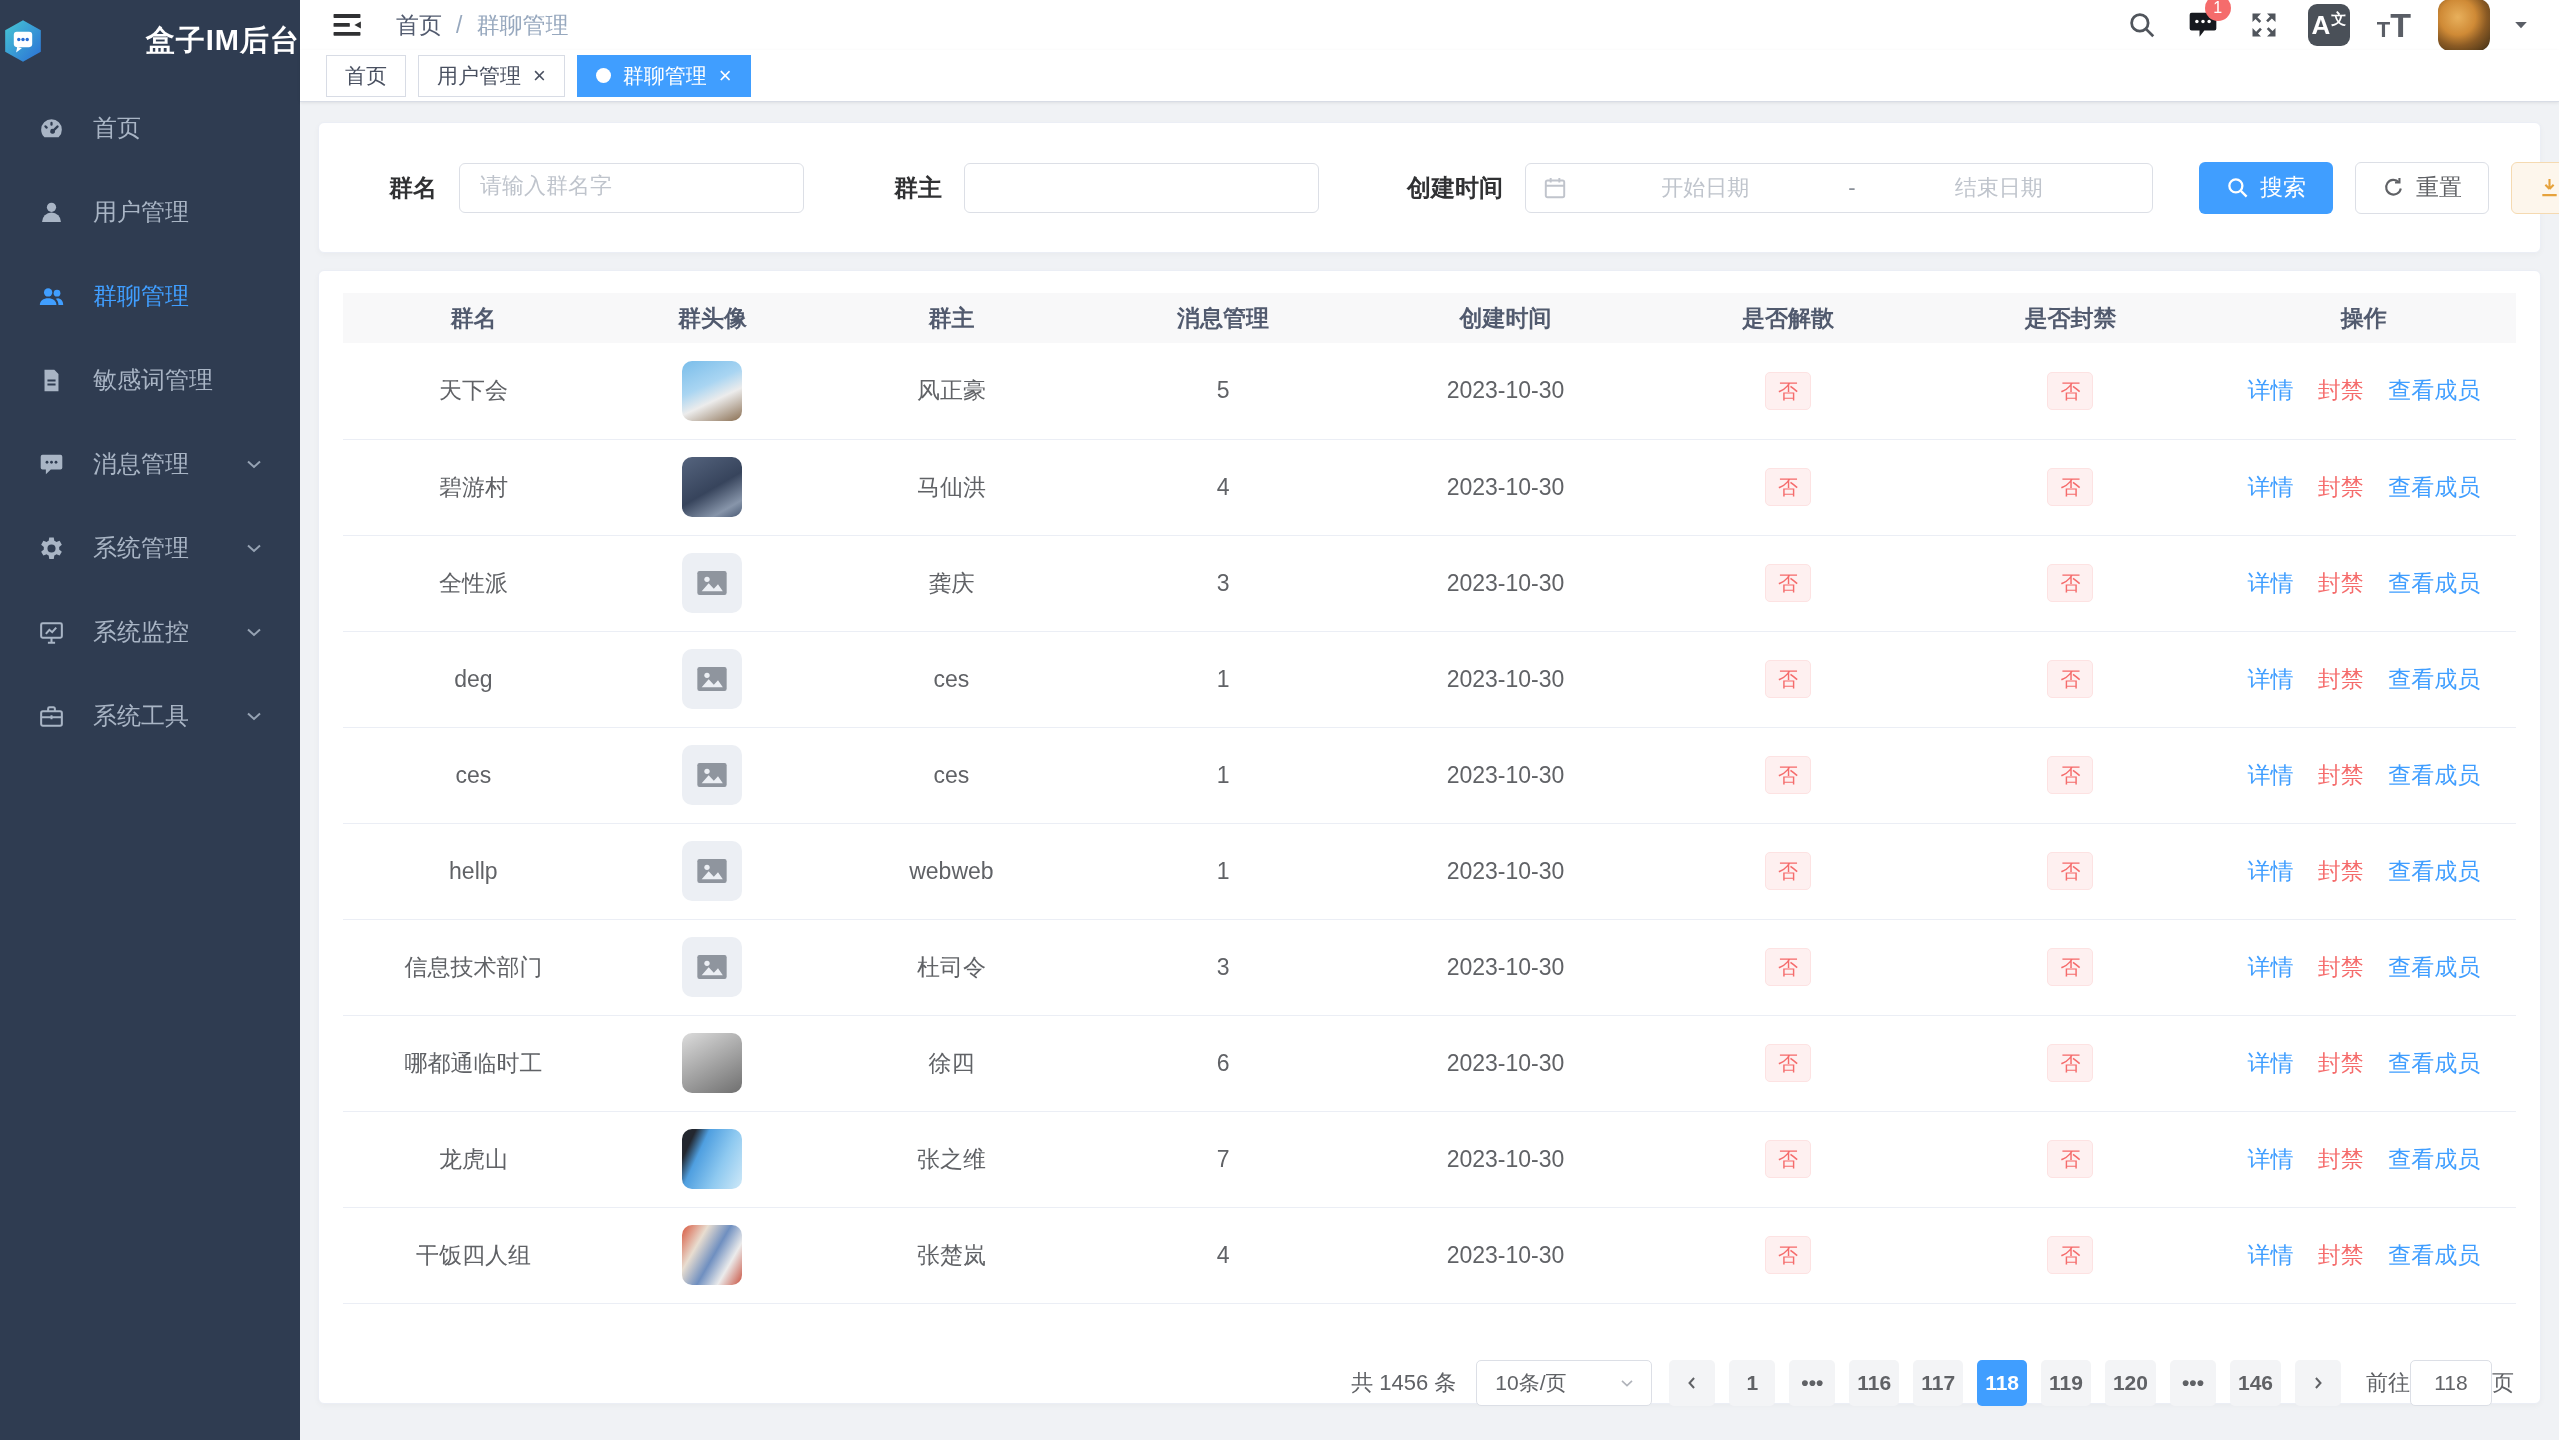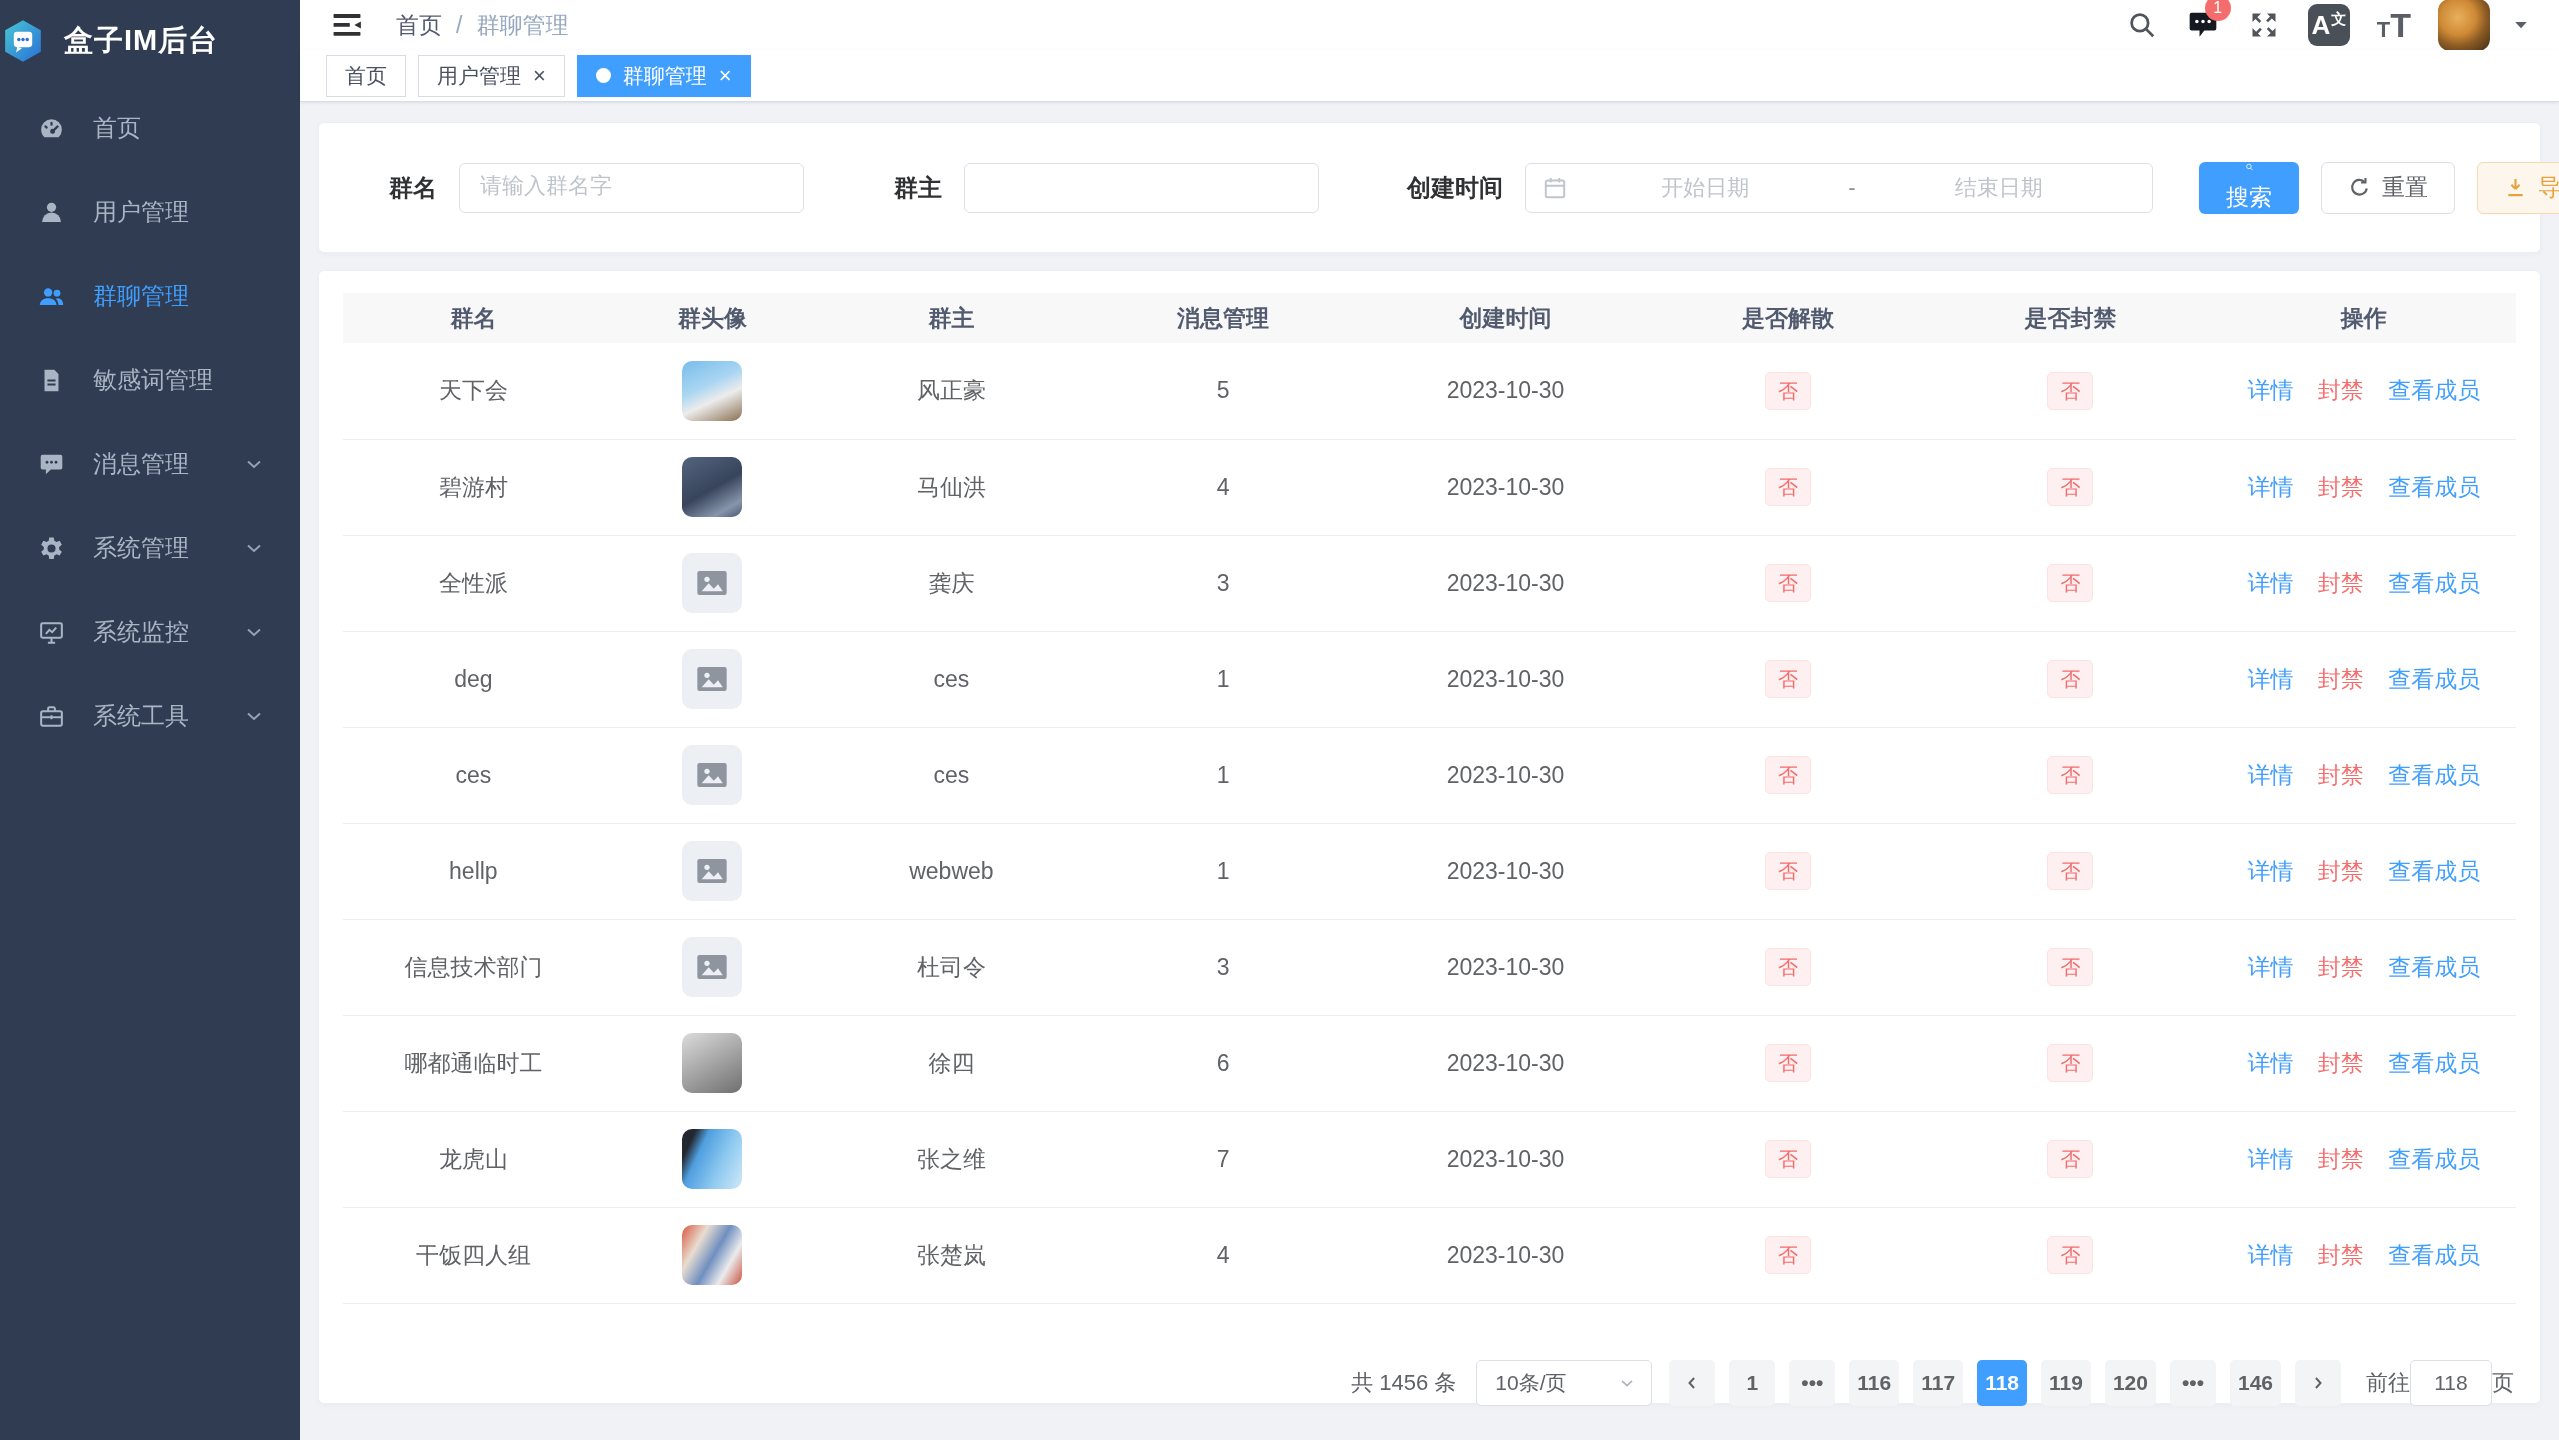--- a/index.html
+++ b/index.html
@@ -2,21 +2,21 @@
 <html><head>
 <meta charset="utf-8">
 <style>
   * { margin:0; padding:0; box-sizing:border-box; }
   html,body { width:2559px; height:1440px; overflow:hidden; }
   body { font-family:"Liberation Sans","DejaVu Sans",sans-serif; display:flex; background:#f0f2f5; color:#606266; }
   svg { display:block; }
 
   
   .sidebar { width:300px; height:100%; background:#2f3c51; flex-shrink:0; display:flex; flex-direction:column; }
-  .logo-bar { height:82px; display:flex; align-items:center; justify-content:flex-start; gap:18px; cursor:pointer; }
+  .logo-bar { height:82px; display:flex; align-items:center; justify-content:space-between; gap:18px; cursor:pointer; }
   .logo-icon svg { width:46px; height:46px; }
   .logo-title { color:#ffffff; font-size:29px; font-weight:bold; letter-spacing:1px; }
   .menu { padding-top:4px; }
   .menu-item { height:84px; display:flex; align-items:center; padding:0 34px 0 38px; font-size:24px; color:#a9b5c5; cursor:pointer; }
   .menu-item.active { color:#409eff; }
   .mi-icon { width:27px; height:27px; margin-right:28px; flex-shrink:0; }
   .mi-icon svg { width:27px; height:27px; }
   .mi-label { flex:1; white-space:nowrap; }
   .mi-chev { width:24px; height:24px; opacity:.85; }
   .mi-chev svg { width:24px; height:24px; }
@@ -67,21 +67,21 @@
   .owner-input { width:355px; }
   .date-range { width:628px; height:50px; border:1px solid #dcdfe6; border-radius:6px; display:flex; align-items:center; padding:0 16px; }
   .cal-icon { width:26px; height:26px; color:#c0c4cc; flex-shrink:0; }
   .cal-icon svg { width:26px; height:26px; }
   .date-input { flex:1; border:none; outline:none; text-align:center; font-size:22px; color:#606266; width:100px; font-family:inherit; background:transparent; }
   .date-input::placeholder { color:#bfc4cc; }
   .range-sep { color:#8a9099; font-size:22px; padding:0 6px; }
   .btns { display:flex; align-items:center; margin-left:46px; gap:22px; }
   .btn { height:52px; border-radius:6px; font-size:23px; display:flex; align-items:center; justify-content:center; gap:11px; padding:0 26px; cursor:pointer; border:1px solid transparent; white-space:nowrap; font-family:inherit; }
   .btn svg { width:23px; height:23px; }
-  .btn-search { background:#409eff; color:#fff;flex-direction:column; }
+  .btn-search { background:#409eff; color:#fff; }
   .btn-reset { background:#fff; border-color:#dcdfe6; color:#606266; }
   .btn-export { background:#fdf6ec; border-color:#f5dab1; color:#e6a23c; }
 
   
   .table-card { padding:22px 24px 0; height:1134px; }
   table { width:100%; border-collapse:collapse; table-layout:fixed; }
   thead th { background:#f8f8f9; height:50px; font-size:23px; color:#515a6e; font-weight:bold; text-align:center; }
   tbody td { height:96px; border-bottom:1px solid #ebeef5; text-align:center; font-size:23px; color:#606266; vertical-align:middle; }
   .g-avatar { width:60px; height:60px; border-radius:10px; margin:0 auto; display:flex; align-items:center; justify-content:center; overflow:hidden; }
   .g-avatar svg { width:40px; height:40px; display:none; }

